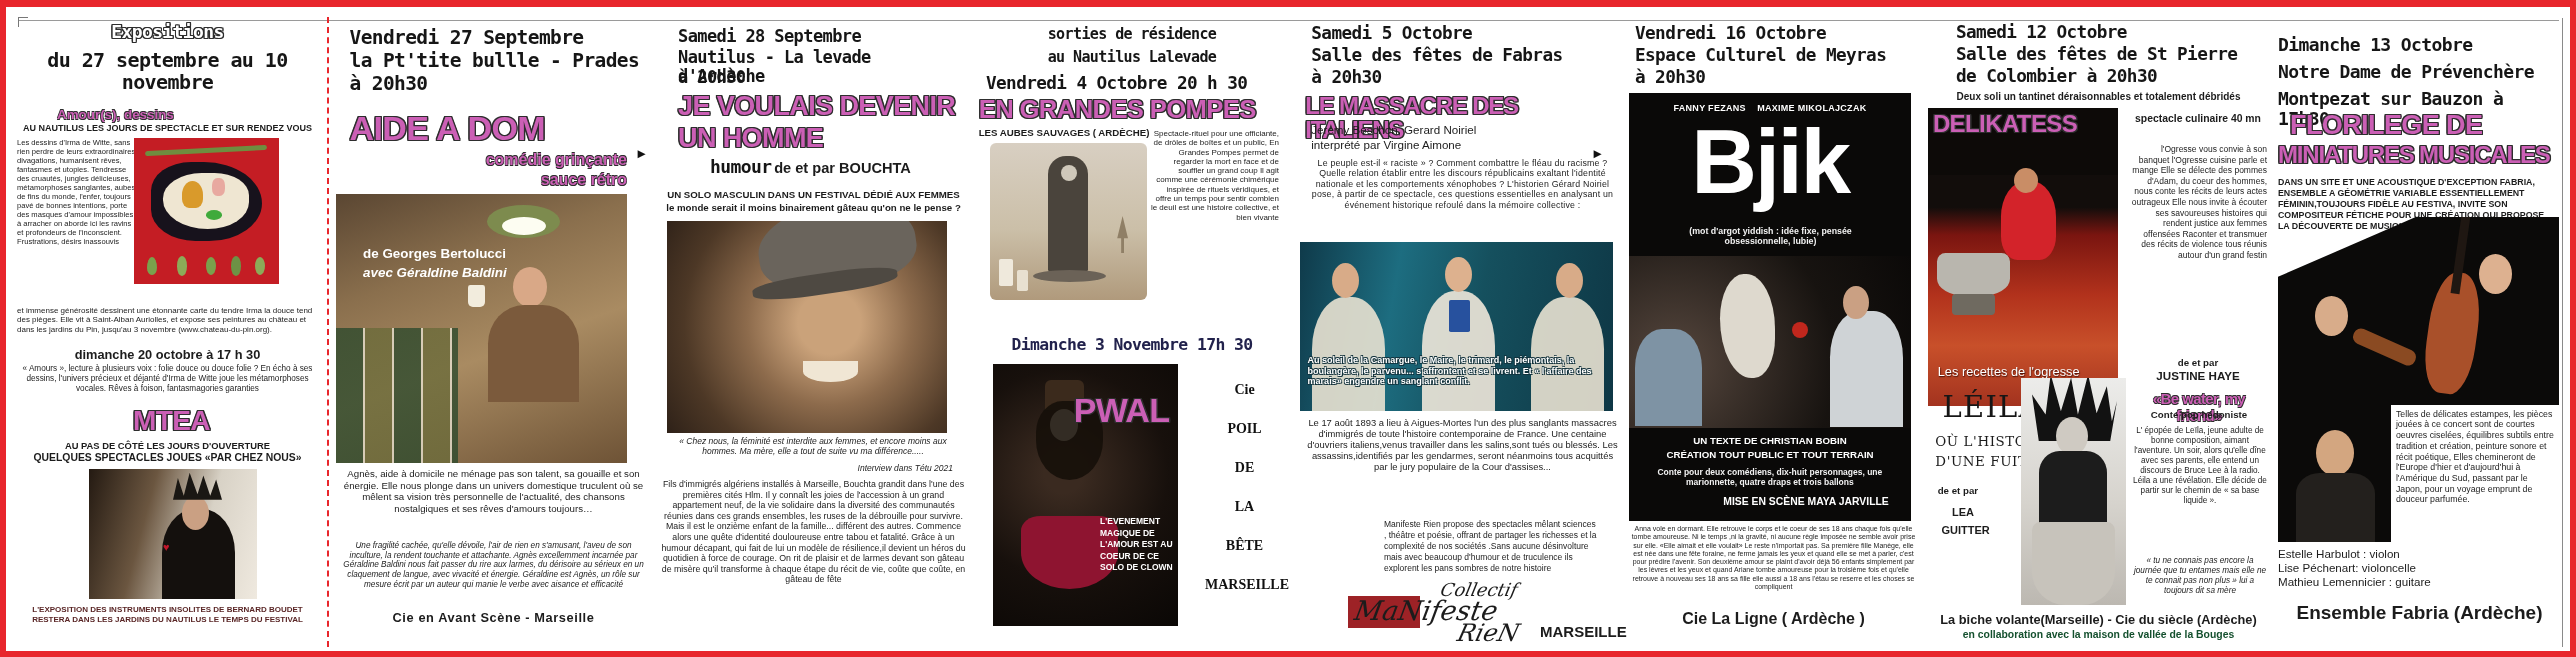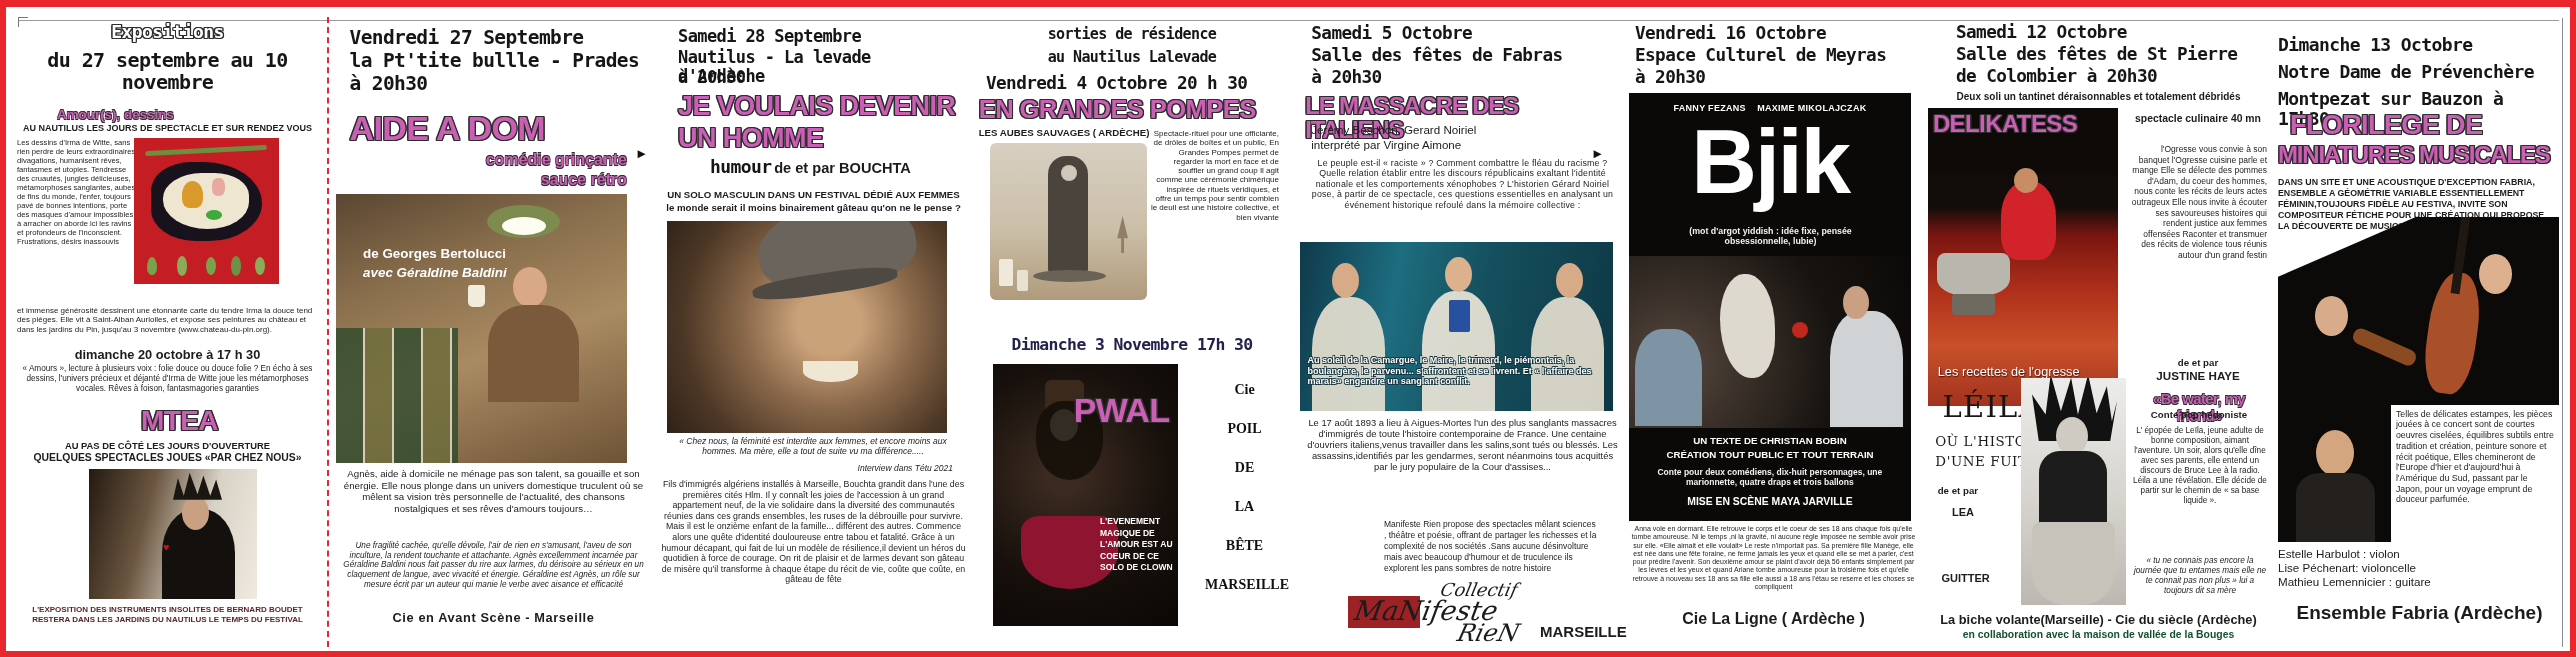--- a/index.html
+++ b/index.html
@@ -53,21 +53,21 @@
     <div class="abs" style="left:72px;top:72px;width:16px;height:9.7px;background:#3faa3b;border-radius:50%;"></div>
     <div class="abs" style="left:13.4px;top:119px;width:9.7px;height:18px;background:#7aa14c;border-radius:50% 50% 50% 50%/60% 60% 40% 40%;"></div>
     <div class="abs" style="left:43px;top:118px;width:9.7px;height:19.5px;background:#8cab58;border-radius:50%;"></div>
     <div class="abs" style="left:72px;top:119px;width:9.7px;height:18px;background:#7aa14c;border-radius:50%;"></div>
     <div class="abs" style="left:97px;top:118px;width:9.7px;height:19.5px;background:#6d9245;border-radius:50%;"></div>
     <div class="abs" style="left:121px;top:119px;width:9.7px;height:18px;background:#8cab58;border-radius:50%;"></div>
   </div>
   <div class="abs" style="left:0;top:306px;width:100%;font-size:8px;line-height:9.4px;">et immense générosité dessinent une étonnante carte du tendre Irma la douce tend des pièges. Elle vit à Saint-Alban Auriolles, et expose ses peintures au château et dans les jardins du Pin, jusqu'au 3 novembre (www.chateau-du-pin.org).</div>
   <div class="abs c b" style="left:0;top:347px;width:100%;font-size:12.8px;">dimanche 20 octobre à 17 h 30</div>
   <div class="abs c" style="left:0;top:364px;width:100%;font-size:8.2px;line-height:10px;">« Amours », lecture à plusieurs voix : folie douce ou douce folie ? En écho à ses dessins, l'univers précieux et déjanté d'Irma de Witte joue les métamorphoses vocales. Rêves à foison, fantasmagories garanties</div>
-  <div class="abs c pinkT" style="left:12px;top:407px;width:100%;font-size:28px;">MTEA</div>
+  <div class="abs c pinkT" style="left:4px;top:407px;width:100%;font-size:28px;">MTEA</div>
   <div class="abs c b" style="left:0;top:440px;width:100%;font-size:9.4px;">AU PAS DE CÔTÉ LES JOURS D'OUVERTURE</div>
   <div class="abs c b" style="left:0;top:452px;width:100%;font-size:10.4px;">QUELQUES SPECTACLES JOUES «PAR CHEZ NOUS»</div>
   <div class="ph" style="left:72px;top:469px;width:168px;height:130px;background:linear-gradient(105deg,#241a12 0%,#6b5640 34%,#d8d2c6 66%,#efe9df 100%);">
     <div class="abs" style="left:73px;top:40px;width:73px;height:97px;background:#14100d;border-radius:45% 45% 0 0;"></div>
     <div class="abs" style="left:93px;top:27px;width:27px;height:34px;background:#caa083;border-radius:50%;"></div>
     <div class="abs" style="left:84px;top:3.7px;width:49px;height:27px;background:#1a1713;clip-path:polygon(0 100%,10% 20%,22% 85%,34% 0,50% 80%,62% 10%,76% 85%,88% 25%,100% 100%);"></div>
     <div class="abs" style="left:74px;top:72px;font-size:11px;color:#c2172b;">♥</div>
   </div>
   <div class="abs c b" style="left:0;top:605px;width:100%;font-size:8px;line-height:10.4px;color:#5a2626;">L'EXPOSITION DES INSTRUMENTS INSOLITES DE BERNARD BOUDET RESTERA DANS LES JARDINS DU NAUTILUS LE TEMPS DU FESTIVAL</div>
 </div>
@@ -193,21 +193,21 @@
     <div class="ph" style="left:0;top:163px;width:282px;height:172px;background:radial-gradient(circle at 16% 62%,#4a3d35 0 12%,#171310 62%,#0b0908 100%);">
       <div class="abs" style="left:6px;top:73px;width:67px;height:97px;background:#7e93a4;border-radius:40% 40% 0 0;"></div>
       <div class="abs" style="left:201px;top:55px;width:73px;height:116px;background:#cfd3d6;border-radius:40% 40% 0 0;"></div>
       <div class="abs" style="left:214px;top:30px;width:25.6px;height:33px;background:#caa083;border-radius:50%;"></div>
       <div class="abs" style="left:91px;top:18px;width:55px;height:104px;background:#ded9ce;border-radius:45% 55% 40% 60%;"></div>
       <div class="abs" style="left:163px;top:66px;width:16px;height:16px;background:#c0271d;border-radius:50%;"></div>
     </div>
     <div class="abs c b" style="left:0;top:342px;width:100%;font-size:9.7px;color:#fff;">UN TEXTE DE CHRISTIAN BOBIN</div>
     <div class="abs c b" style="left:0;top:356px;width:100%;font-size:9.7px;color:#fff;">CRÉATION TOUT PUBLIC ET TOUT TERRAIN</div>
     <div class="abs c" style="left:13.4px;top:374px;width:255px;font-size:8.5px;line-height:10px;color:#f2f2f2;font-weight:bold;">Conte pour deux comédiens, dix-huit personnages, une marionnette, quatre draps et trois ballons</div>
-    <div class="abs c b" style="left:0;top:403px;width:100%;font-size:10.4px;color:#fff;">MISE EN SCÈNE MAYA JARVILLE</div>
+    <div class="abs c b" style="left:0;top:403px;width:100%;font-size:10.4px;color:#fff;padding-left:36px;">MISE EN SCÈNE MAYA JARVILLE</div>
   </div>
   <div class="abs c" style="left:0;top:525px;width:100%;font-size:7px;line-height:8.3px;">Anna vole en dormant. Elle retrouve le corps et le coeur de ses 18 ans chaque fois qu'elle tombe amoureuse. Ni le temps ,ni la gravité, ni aucune règle imposée ne semble avoir prise sur elle. «Elle aimait et elle voulait» Le reste n'importait pas. Sa première fille Manège, elle est née dans une fête foraine, ne ferme jamais les yeux et quand elle se met à parler, c'est pour prédire l'avenir. Son deuxième amour se plaint d'avoir déjà 56 enfants simplement par les lèvres et les yeux et quand Ariane tombe amoureuse pour la troisième fois et qu'elle retrouve à nouveau ses 18 ans sa fille elle aussi a 18 ans l'étau se reserre et les choses se compliquent</div>
   <div class="abs c b" style="left:0;top:610px;width:100%;font-size:16px;">Cie La Ligne ( Ardèche )</div>
 </div>
 
 <div class="panel" style="left:1928px;width:341px;">
   <div class="abs blocky" style="left:28px;top:23px;font-size:17.7px;">Samedi 12 Octobre</div>
   <div class="abs blocky" style="left:28px;top:45px;font-size:17.7px;">Salle des fêtes de St Pierre</div>
   <div class="abs blocky" style="left:28px;top:67px;font-size:17.7px;">de Colombier à 20h30</div>
   <div class="abs c b" style="left:0;top:91px;width:100%;font-size:10px;">Deux soli un tantinet déraisonnables et totalement débridés</div>
@@ -223,21 +223,21 @@
   </div>
   <div class="abs c b" style="left:201px;top:113px;width:138px;font-size:10.4px;">spectacle culinaire 40 mn</div>
   <div class="abs r" style="left:201px;top:144px;width:138px;font-size:8.5px;line-height:10.6px;">l'Ogresse vous convie à son banquet l'Ogresse cuisine parle et mange Elle se délecte des pommes d'Adam, du coeur des hommes, nous conte les récits de leurs actes outrageux Elle nous invite à écouter ses savoureuses histoires qui rendent justice aux femmes offensées Raconter et transmuer des récits de violence tous réunis autour d'un grand festin</div>
   <div class="abs c b" style="left:201px;top:357px;width:138px;font-size:9.7px;">de et par</div>
   <div class="abs c b" style="left:201px;top:369px;width:138px;font-size:11.6px;">JUSTINE HAYE</div>
   <div class="abs" style="left:14.6px;top:390px;font-family:'DejaVu Serif',serif;font-size:29px;letter-spacing:1.2px;color:#161616;">LÉILA</div>
   <div class="abs" style="left:7.3px;top:434px;font-family:'DejaVu Serif',serif;font-size:13.4px;letter-spacing:0.6px;">OÙ L'HISTOIRE</div>
   <div class="abs" style="left:7.3px;top:454px;font-family:'DejaVu Serif',serif;font-size:13.4px;letter-spacing:0.6px;">D'UNE FUITE.</div>
   <div class="abs b" style="left:9.7px;top:485px;font-size:9.7px;">de et par</div>
   <div class="abs b" style="left:24px;top:506px;font-size:11px;">LEA</div>
-  <div class="abs b" style="left:13.4px;top:524px;font-size:11px;margin-top:48px;">GUITTER</div>
+  <div class="abs b" style="left:13.4px;top:524px;font-size:11px;">GUITTER</div>
   <div class="ph" style="left:93px;top:378px;width:105px;height:227px;background:linear-gradient(#ececea 0%,#d6d3cd 55%,#bcb8b1 100%);">
     <div class="abs" style="left:11px;top:-3.7px;width:85px;height:67px;background:#121212;clip-path:polygon(8% 100%,0 30%,16% 60%,22% 0,34% 55%,46% 5%,54% 60%,66% 0,76% 58%,88% 18%,94% 70%,100% 40%,92% 100%);"></div>
     <div class="abs" style="left:35px;top:39px;width:32px;height:38px;background:#cfcac2;border-radius:50%;"></div>
     <div class="abs" style="left:18px;top:73px;width:68px;height:73px;background:#1c1c1c;border-radius:30% 30% 0 0;"></div>
     <div class="abs" style="left:11px;top:144px;width:83px;height:83px;background:#c7c3bb;border-radius:10% 10% 40% 40%;"></div>
   </div>
   <div class="abs c pinkS" style="left:201px;top:390px;width:140px;font-size:15px;letter-spacing:-0.6px;">«Be water, my friend»</div>
   <div class="abs c b" style="left:201px;top:409px;width:140px;font-size:9.7px;">Conte pop hédoniste</div>
   <div class="abs c" style="left:205px;top:426px;width:134px;font-size:8.2px;line-height:10px;">L' épopée de Leïla, jeune adulte de bonne composition, aimant l'aventure. Un soir, alors qu'elle dîne avec ses parents, elle entend un discours de Bruce Lee à la radio. Léila a une révélation. Elle décide de partir sur le chemin de « sa base liquide ».</div>
   <div class="abs c i" style="left:205px;top:556px;width:134px;font-size:8.2px;line-height:10px;">« tu ne connais pas encore la journée que tu entames mais elle ne te connait pas non plus » lui a toujours dit sa mère</div>

